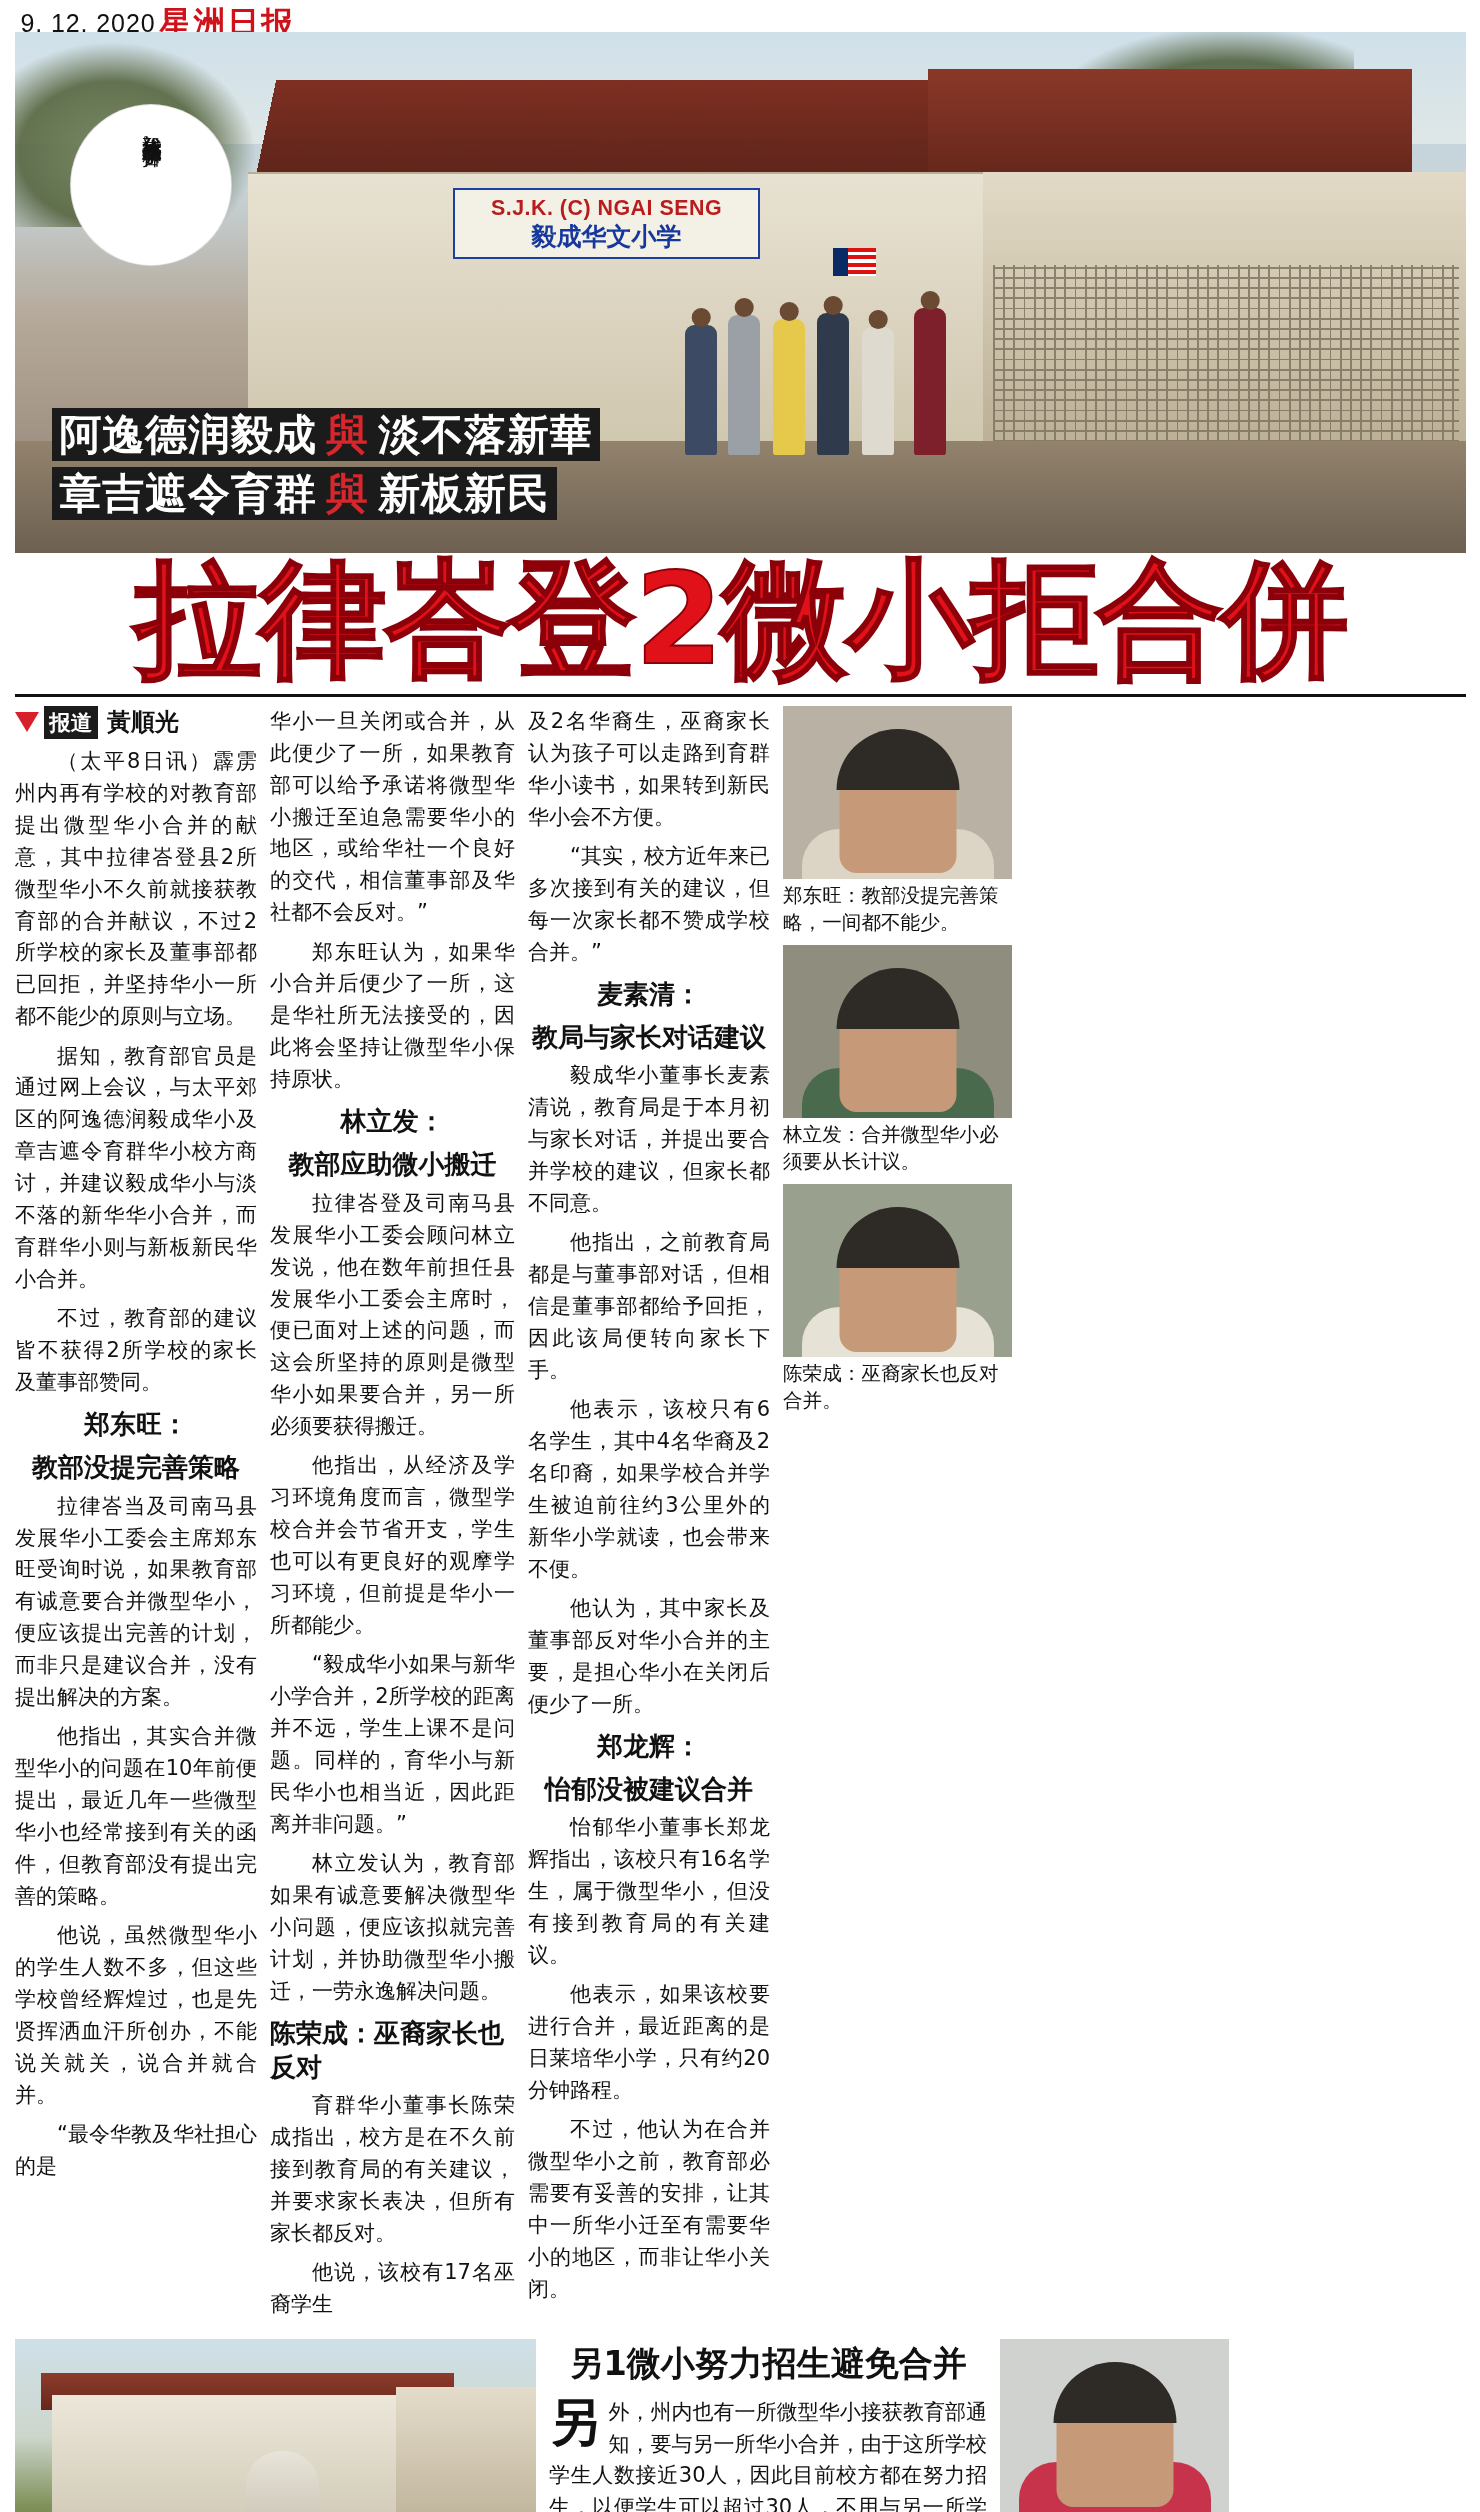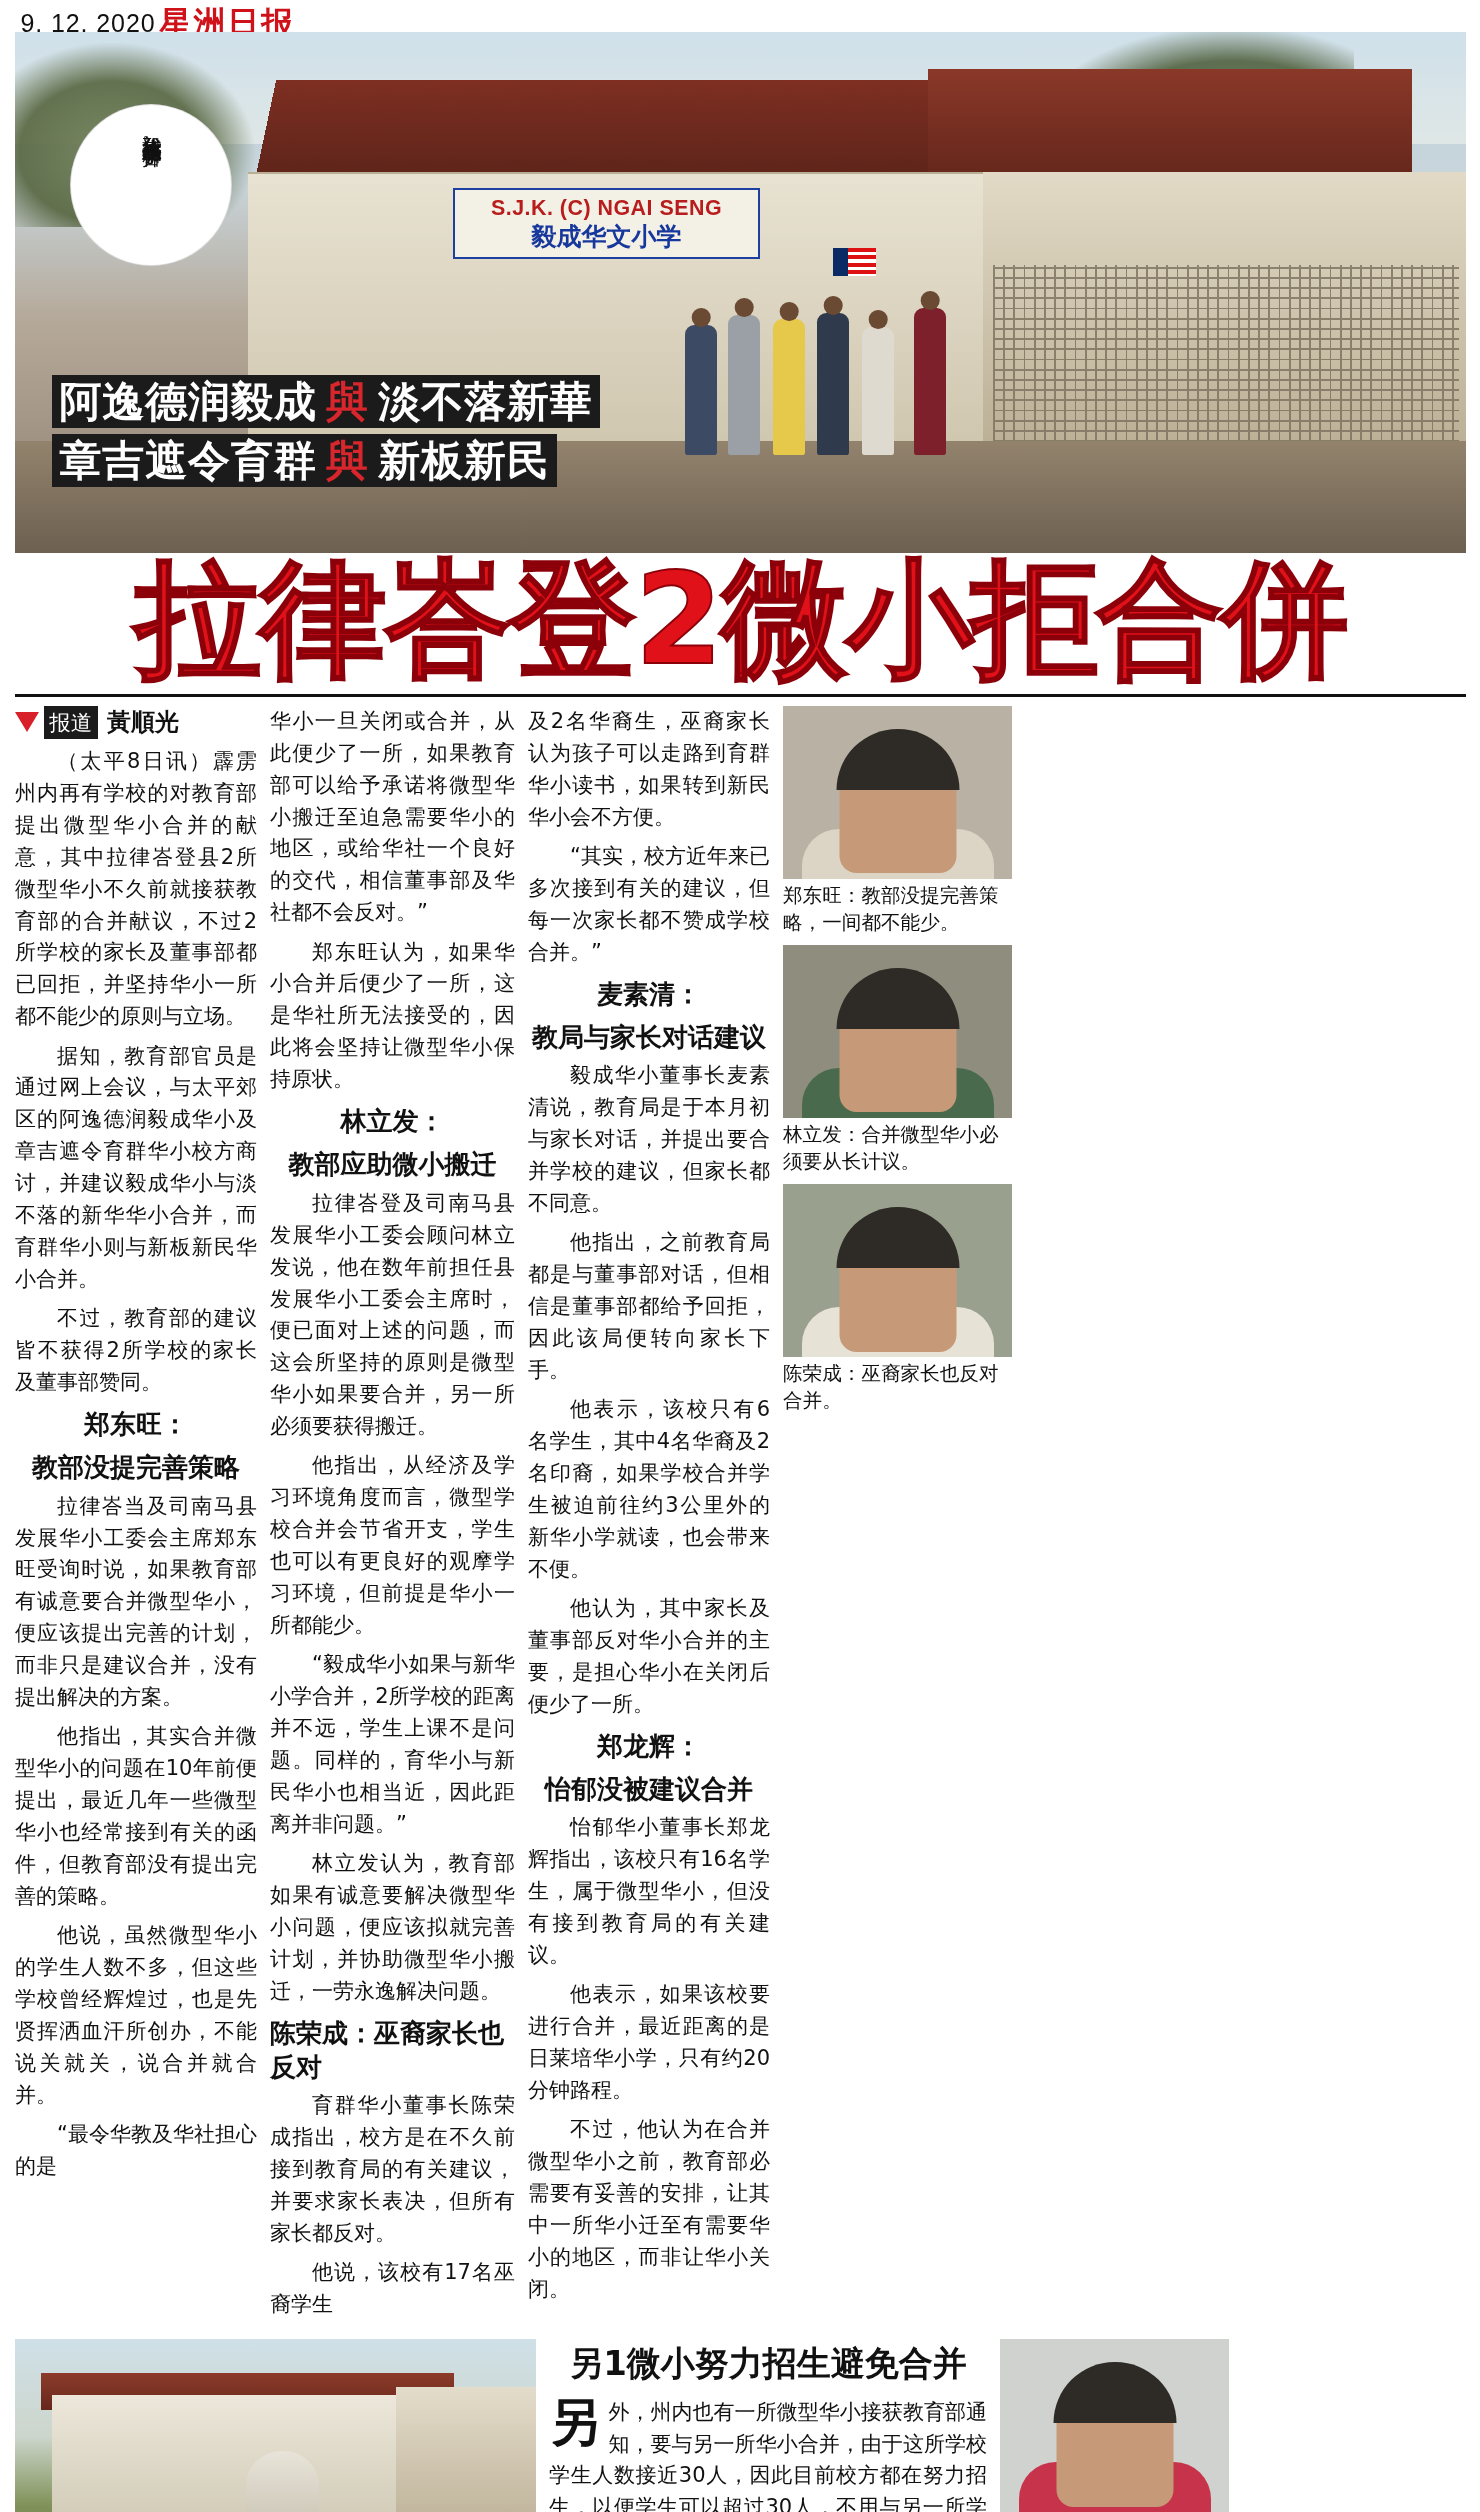--- a/index.html
+++ b/index.html
@@ -132,21 +132,21 @@
     line-height: 1.45;
     color: #111;
     height: 130px;
     text-align: left;
     letter-spacing: 0.9px;
   }
 
   
   .kicker-wrap {
     position: absolute;
-    left: 37px; top: 343px;
+    left: 37px; top: 376px;
     width: 931px;
   }
   .kicker {
     display: inline-flex;
     align-items: center;
     margin-bottom: 6.5px;
     font-size: 42px;
     font-weight: bold;
     line-height: 1.12;
     letter-spacing: 0.9px;
@@ -197,21 +197,21 @@
   .byline-tag {
     display: flex; align-items: center; gap: 4.7px;
   }
   .byline-arrow {
     width: 0; height: 0;
     border-left: 12px solid transparent;
     border-right: 12px solid transparent;
     border-top: 20.5px solid #d8202a;
   }
   .byline-label {
-    background: #1b1b1b; color: #fff; font-size: 21.4px; padding: 1.9px 5.6px; font-weight: normal;
+    background: #1b1b1b; color: #fff; font-size: 21.4px; padding: 1.9px 5.6px; font-weight: bold;
   }
   .byline-name { font-size: 24px; font-weight: bold; }
 
   p.t {
     font-size: 21px;
     line-height: 1.52;
     text-align: justify;
     text-justify: inter-ideograph;
     margin: 0 0 7.4px 0;
     text-indent: 2em;

